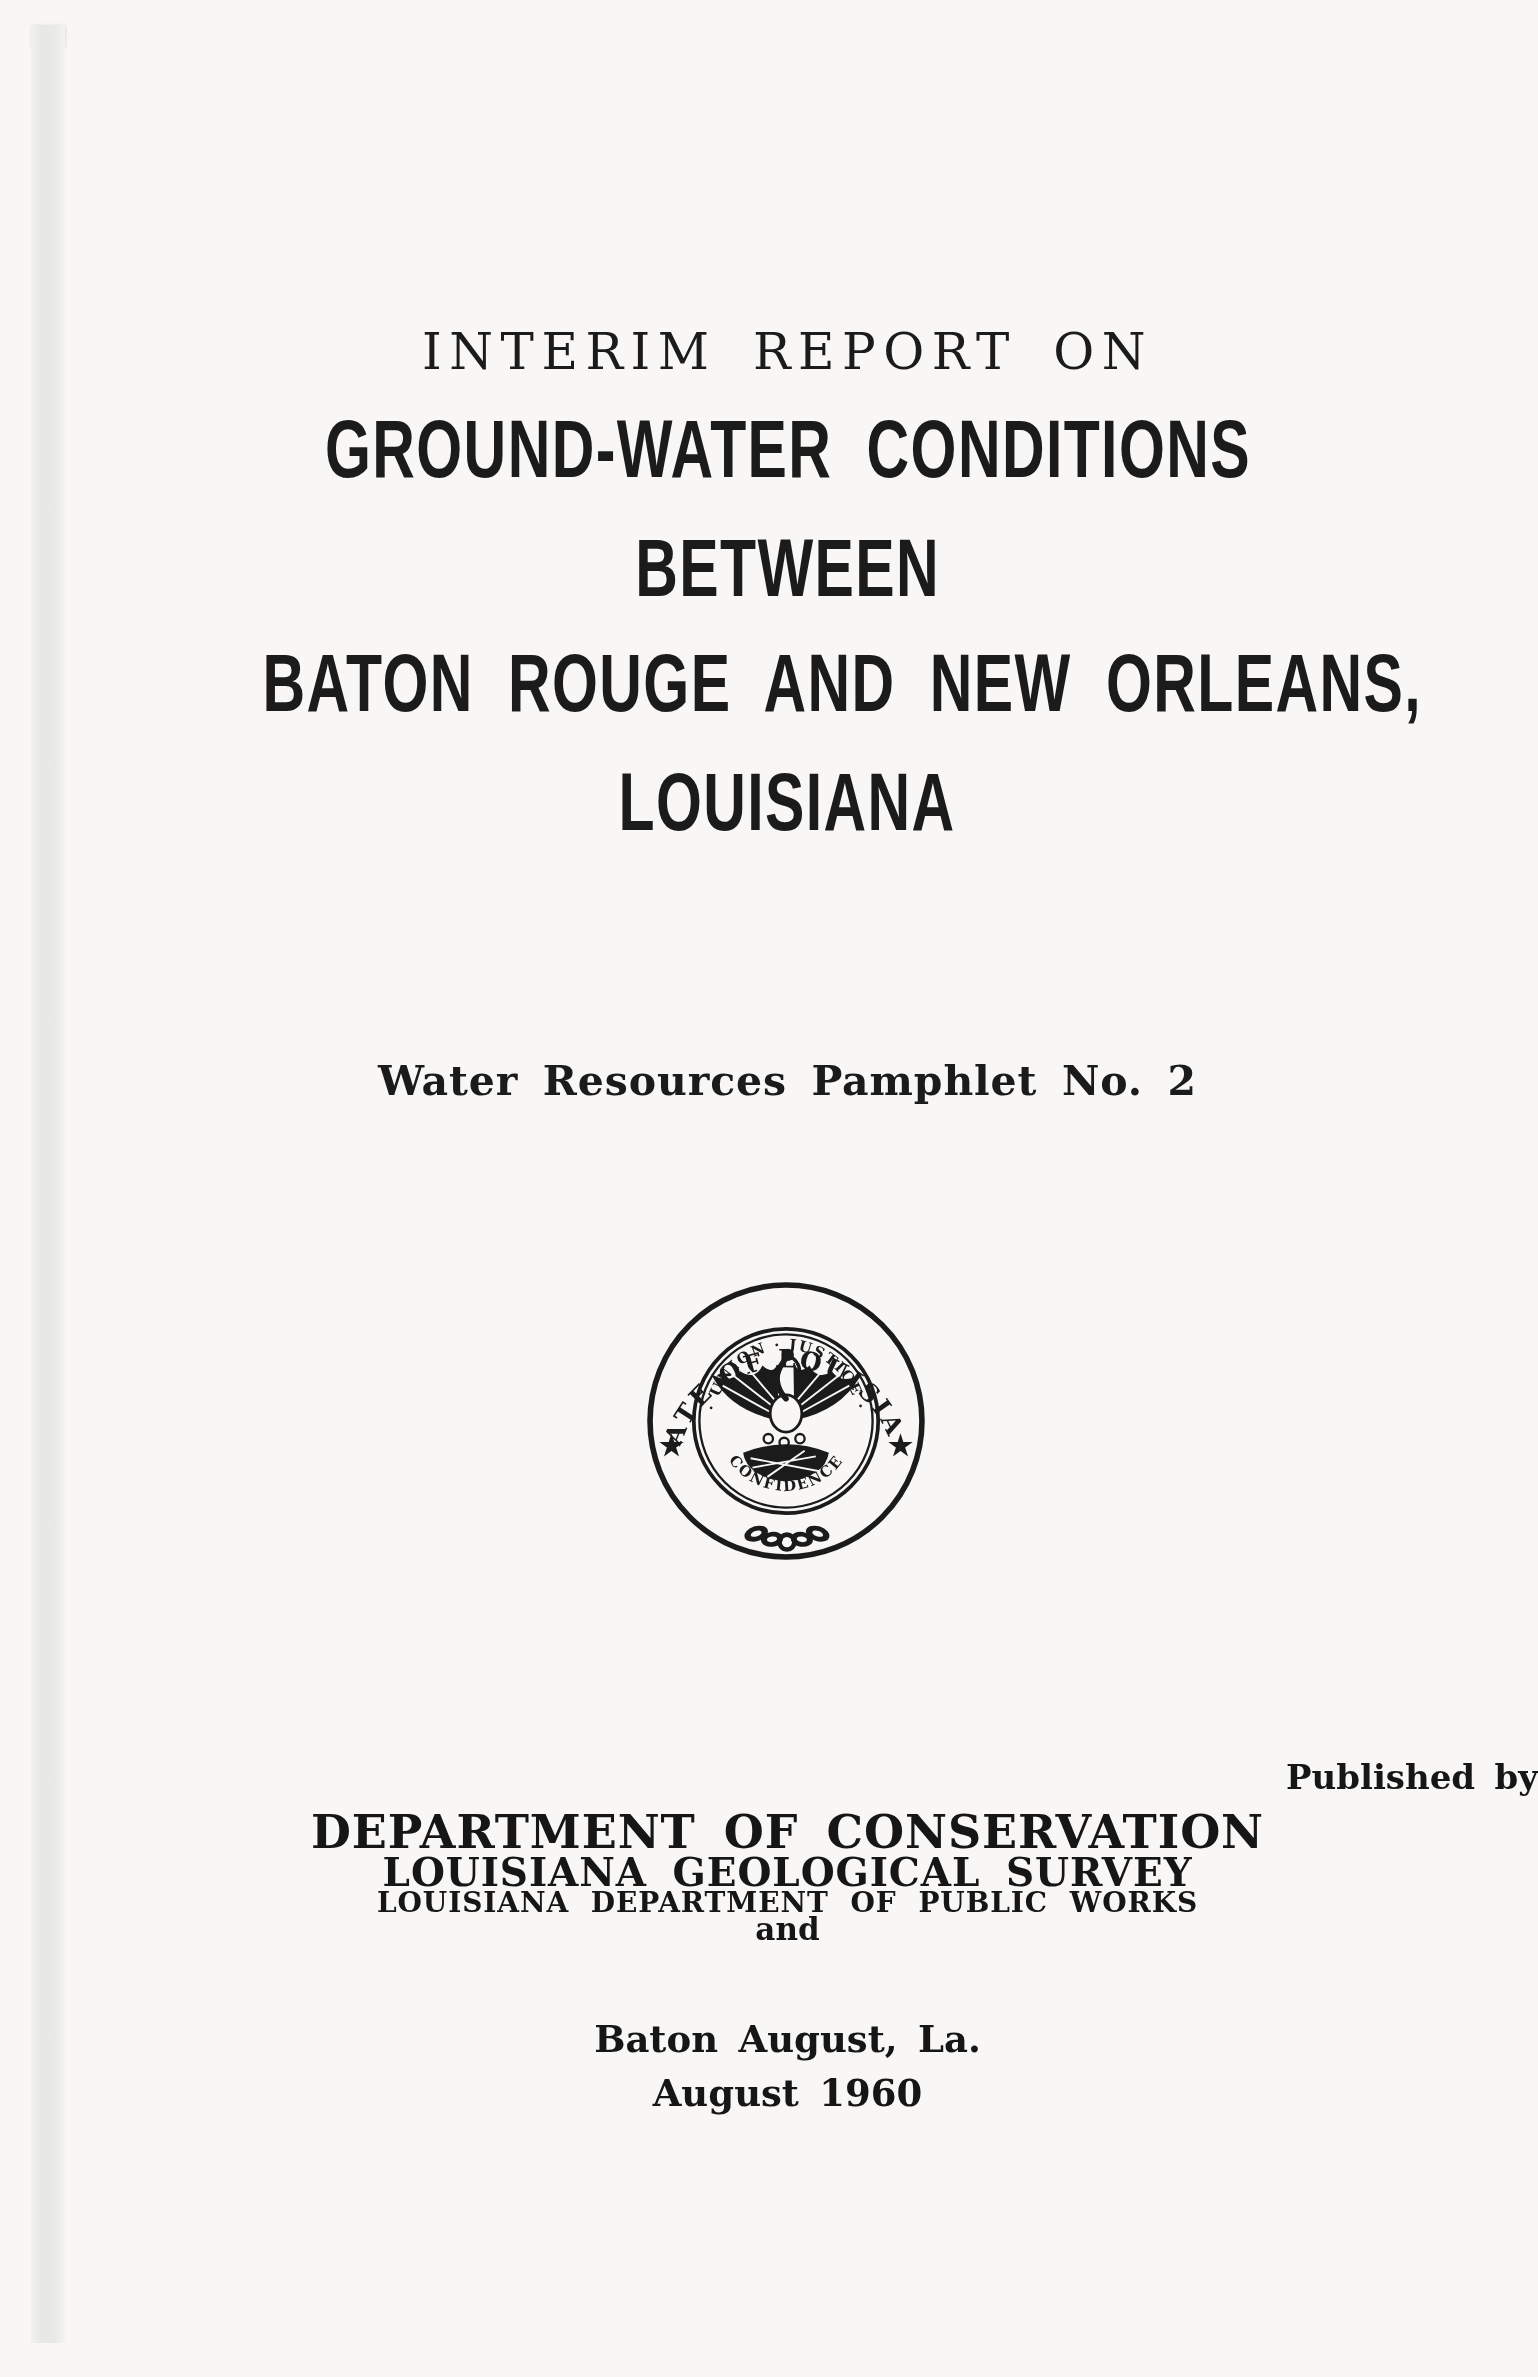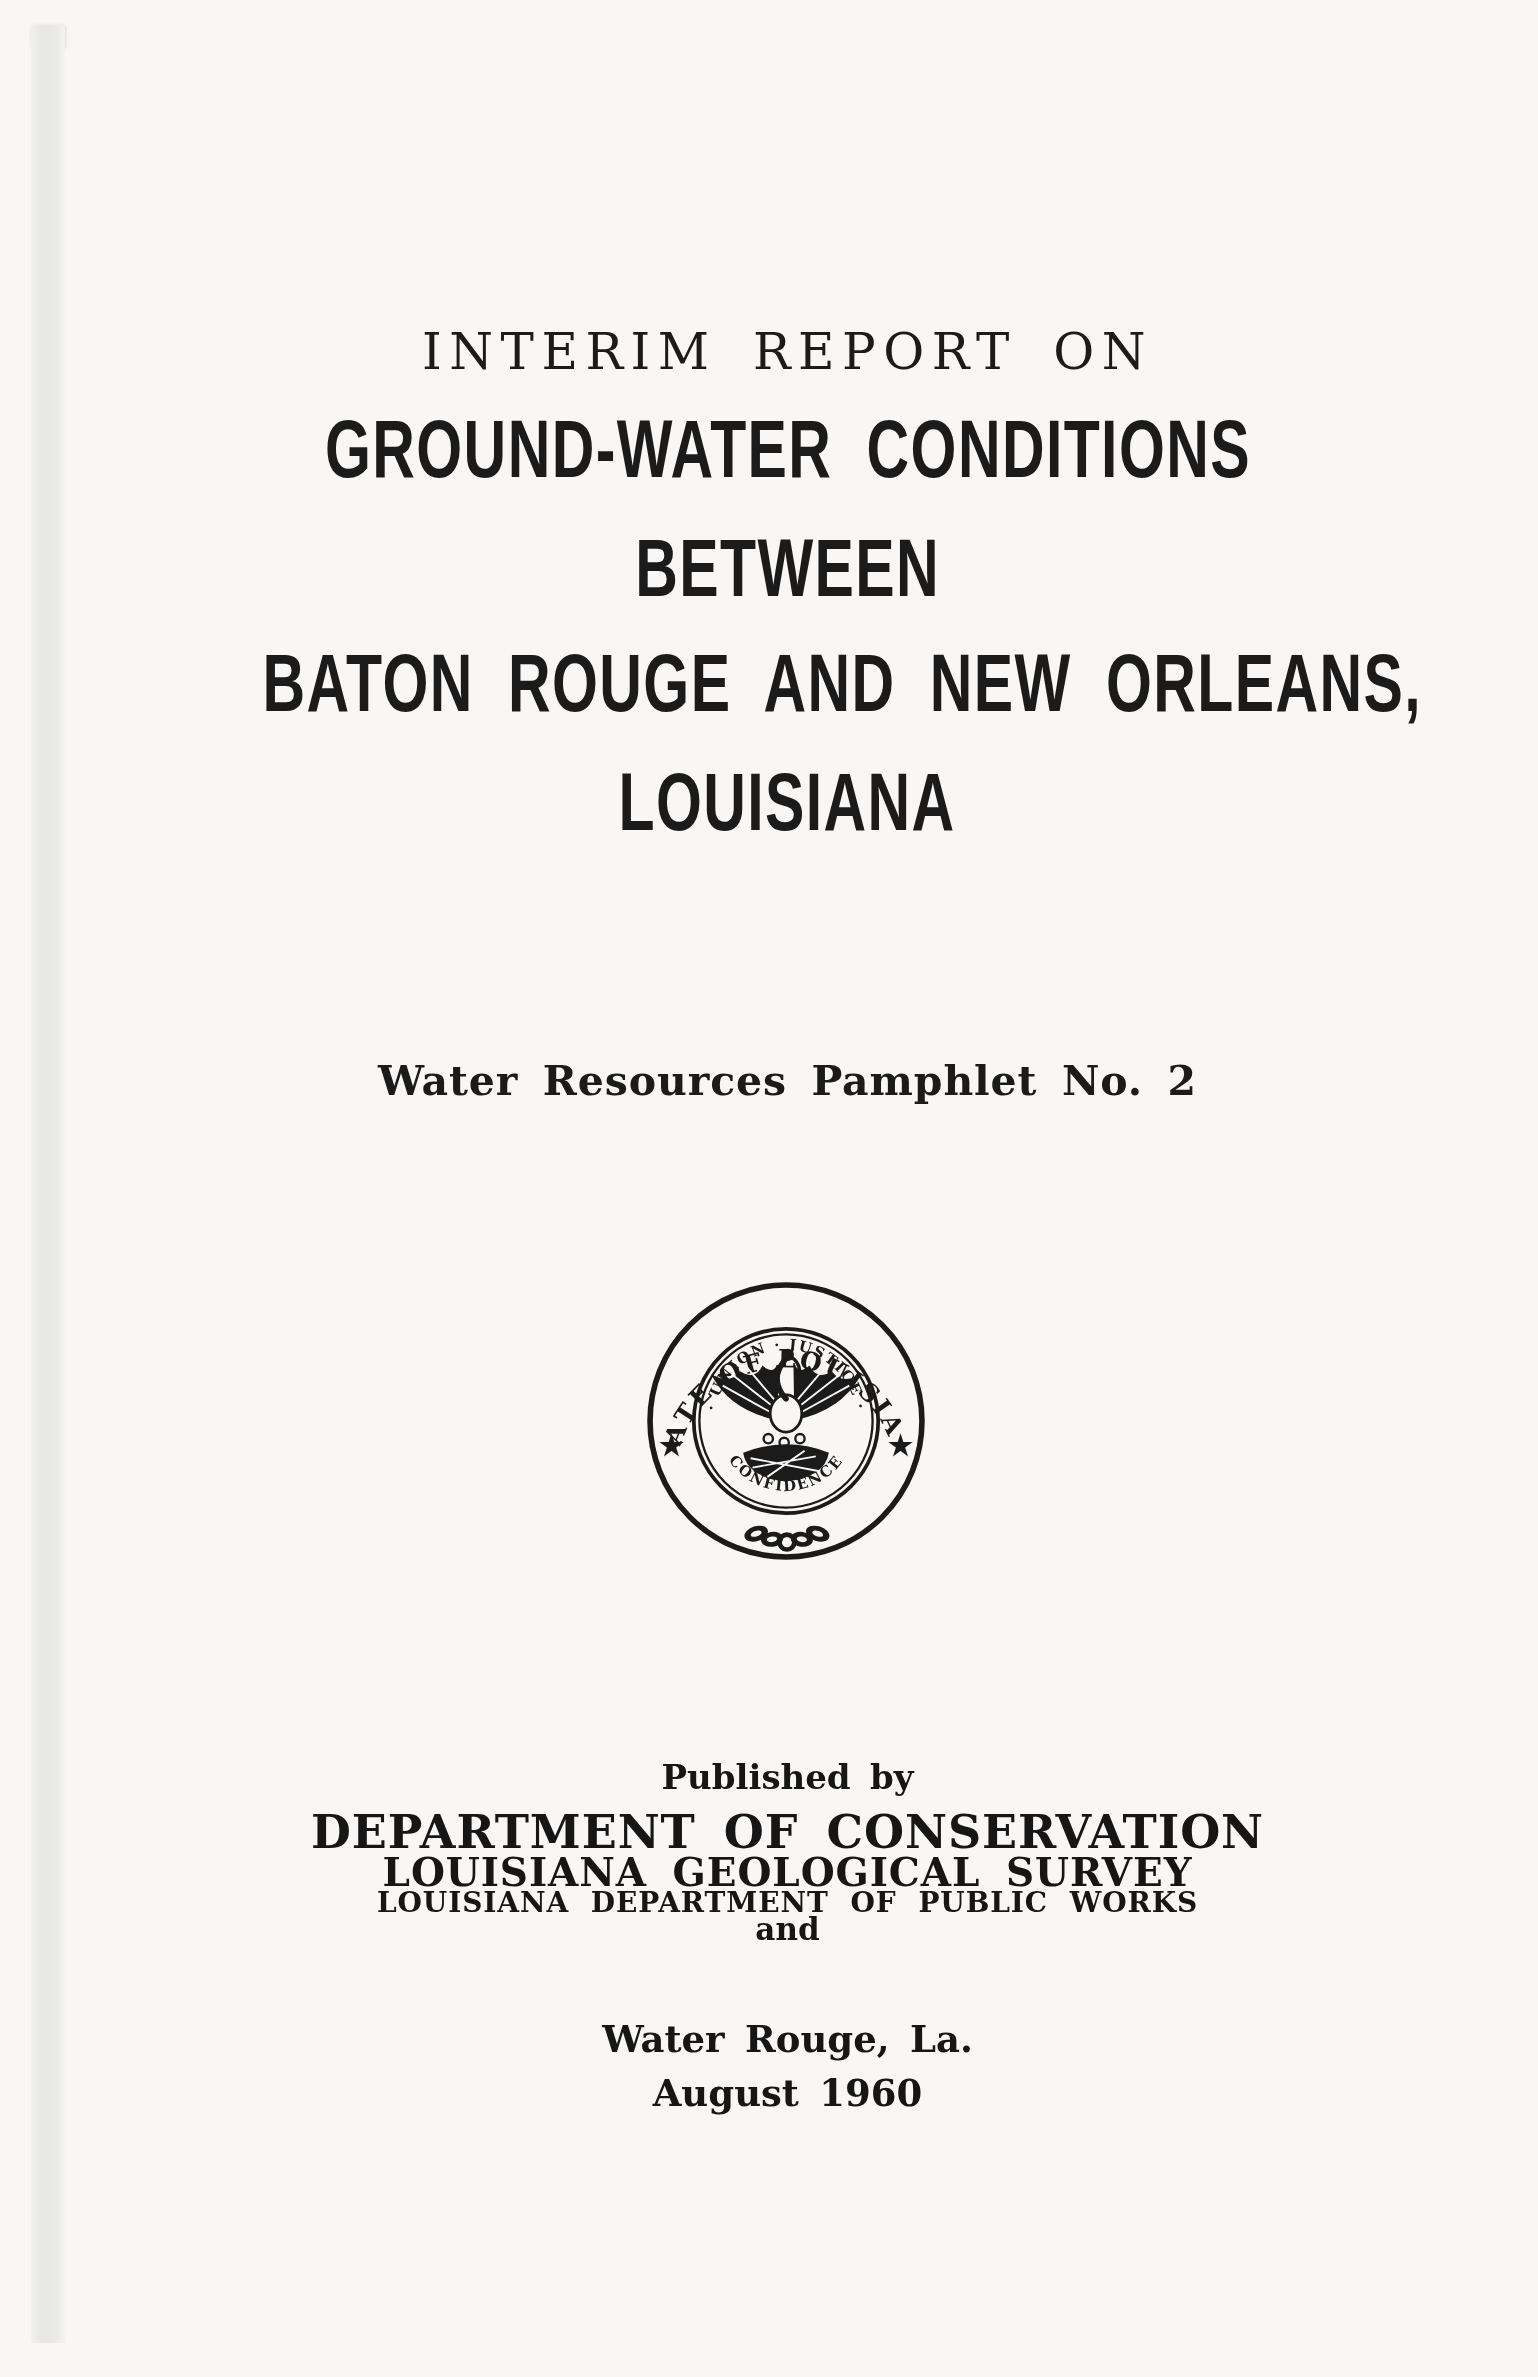--- a/index.html
+++ b/index.html
@@ -55,21 +55,21 @@
     font-family:"DejaVu Serif", serif;
     font-weight:700;font-size:41px;line-height:52px;
     letter-spacing:0.9px;word-spacing:9.3px;
   }
   .seal-wrap{
     position:absolute;left:637px;top:1272px;width:298px;height:298px;
   }
   .imprint{
     font-family:"DejaVu Serif", serif;font-weight:700;color:#161616;
   }
-  .published{top:1757px;font-size:34px;line-height:41px;word-spacing:7.5px;}
+  .published{top:1757px;font-size:34px;line-height:41px;word-spacing:7.5px;text-align:right;}
   .org1{top:1809px;font-size:46px;line-height:47px;word-spacing:11.2px;letter-spacing:0.9px;}
   .org2{top:1849px;font-size:39px;line-height:47px;word-spacing:11.2px;letter-spacing:0.9px;}
   .conj{top:1909px;font-size:31px;line-height:41px;}
   .org3{top:1879px;font-size:28px;line-height:47px;word-spacing:11.2px;letter-spacing:0.9px;}
   .loc{top:2017px;font-size:37px;line-height:45px;word-spacing:7.5px;}
   .date{top:2071px;font-size:37px;line-height:45px;word-spacing:7.5px;}
   .seal-text{
     font-family:"DejaVu Serif", serif;font-weight:700;fill:#1b1b1b;
   }
 </style>
@@ -150,15 +150,15 @@
       <ellipse cx="194" cy="281" rx="6" ry="3" fill="#f8f7f5" transform="rotate(18 194 281)"></ellipse>
     </g>
   </svg>
 </div>
 
 <div class="center-line imprint published">Published by</div>
 <div class="center-line imprint org1">DEPARTMENT OF CONSERVATION</div>
 <div class="center-line imprint org2">LOUISIANA GEOLOGICAL SURVEY</div>
 <div class="center-line imprint conj">and</div>
 <div class="center-line imprint org3">LOUISIANA DEPARTMENT OF PUBLIC WORKS</div>
-<div class="center-line imprint loc">Water Rouge, La.</div>
+<div class="center-line imprint loc">Baton August, La.</div>
 <div class="center-line imprint date">August 1960</div>
 
 
 </body></html>

